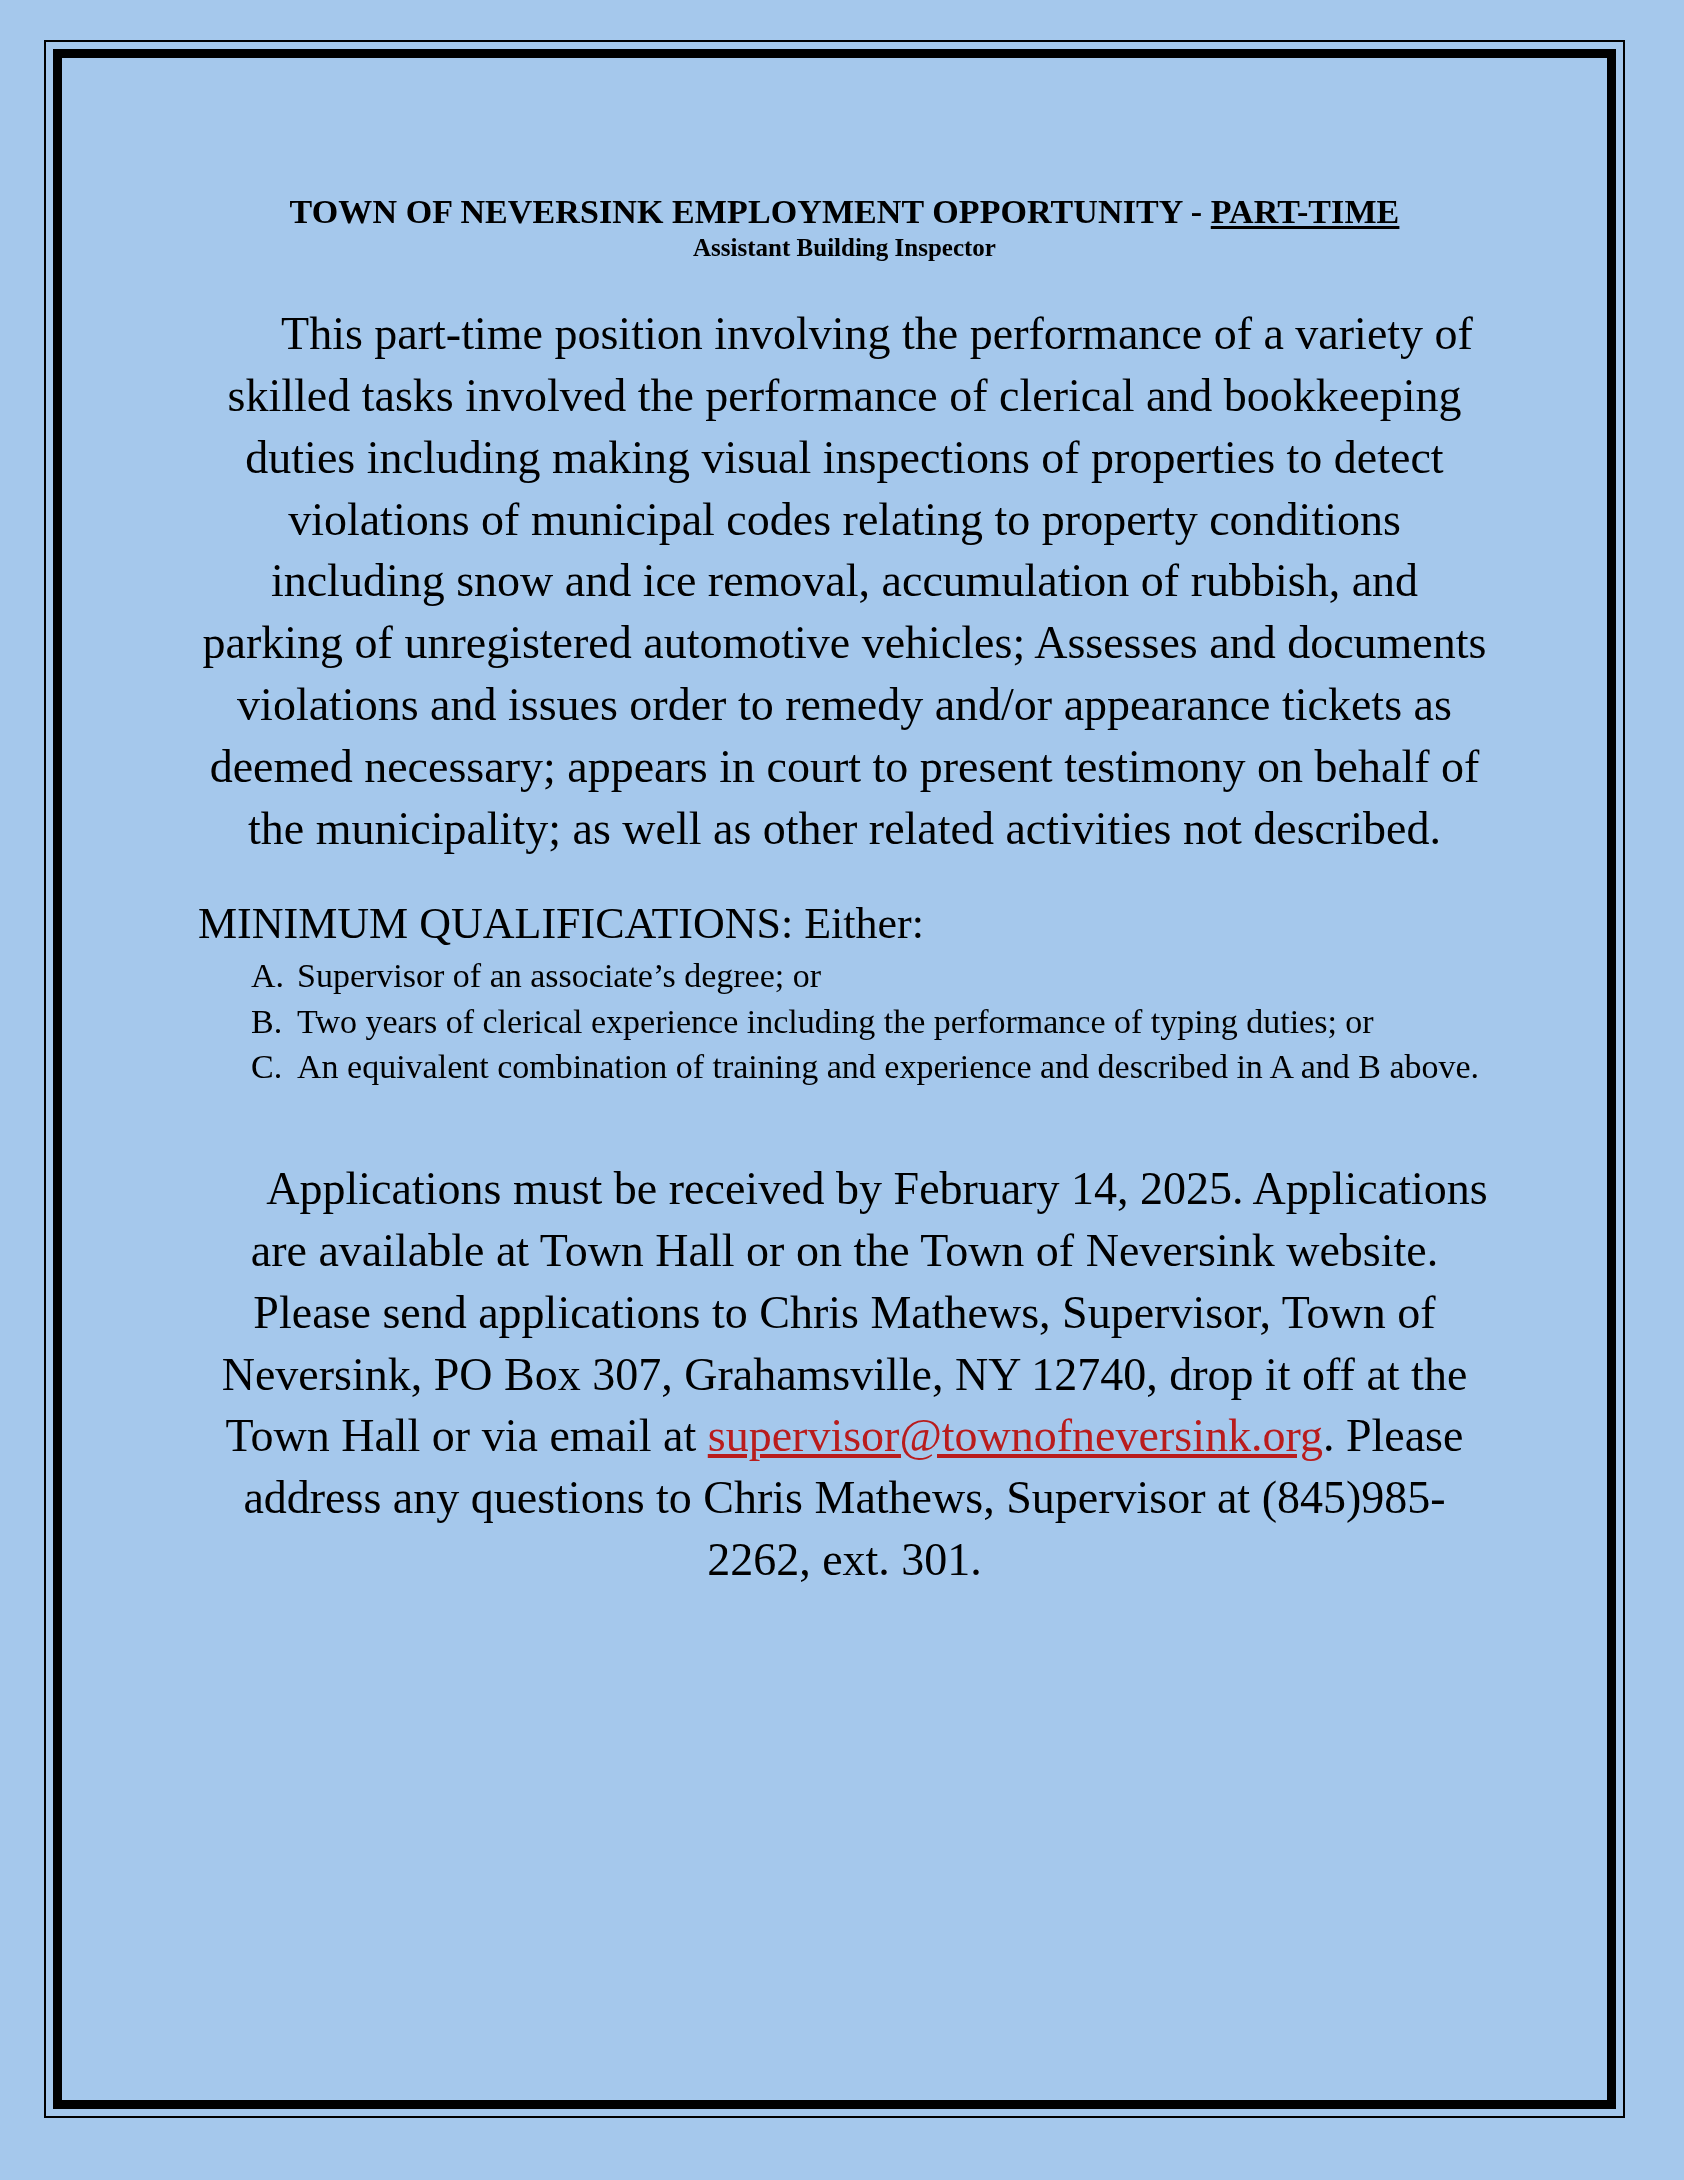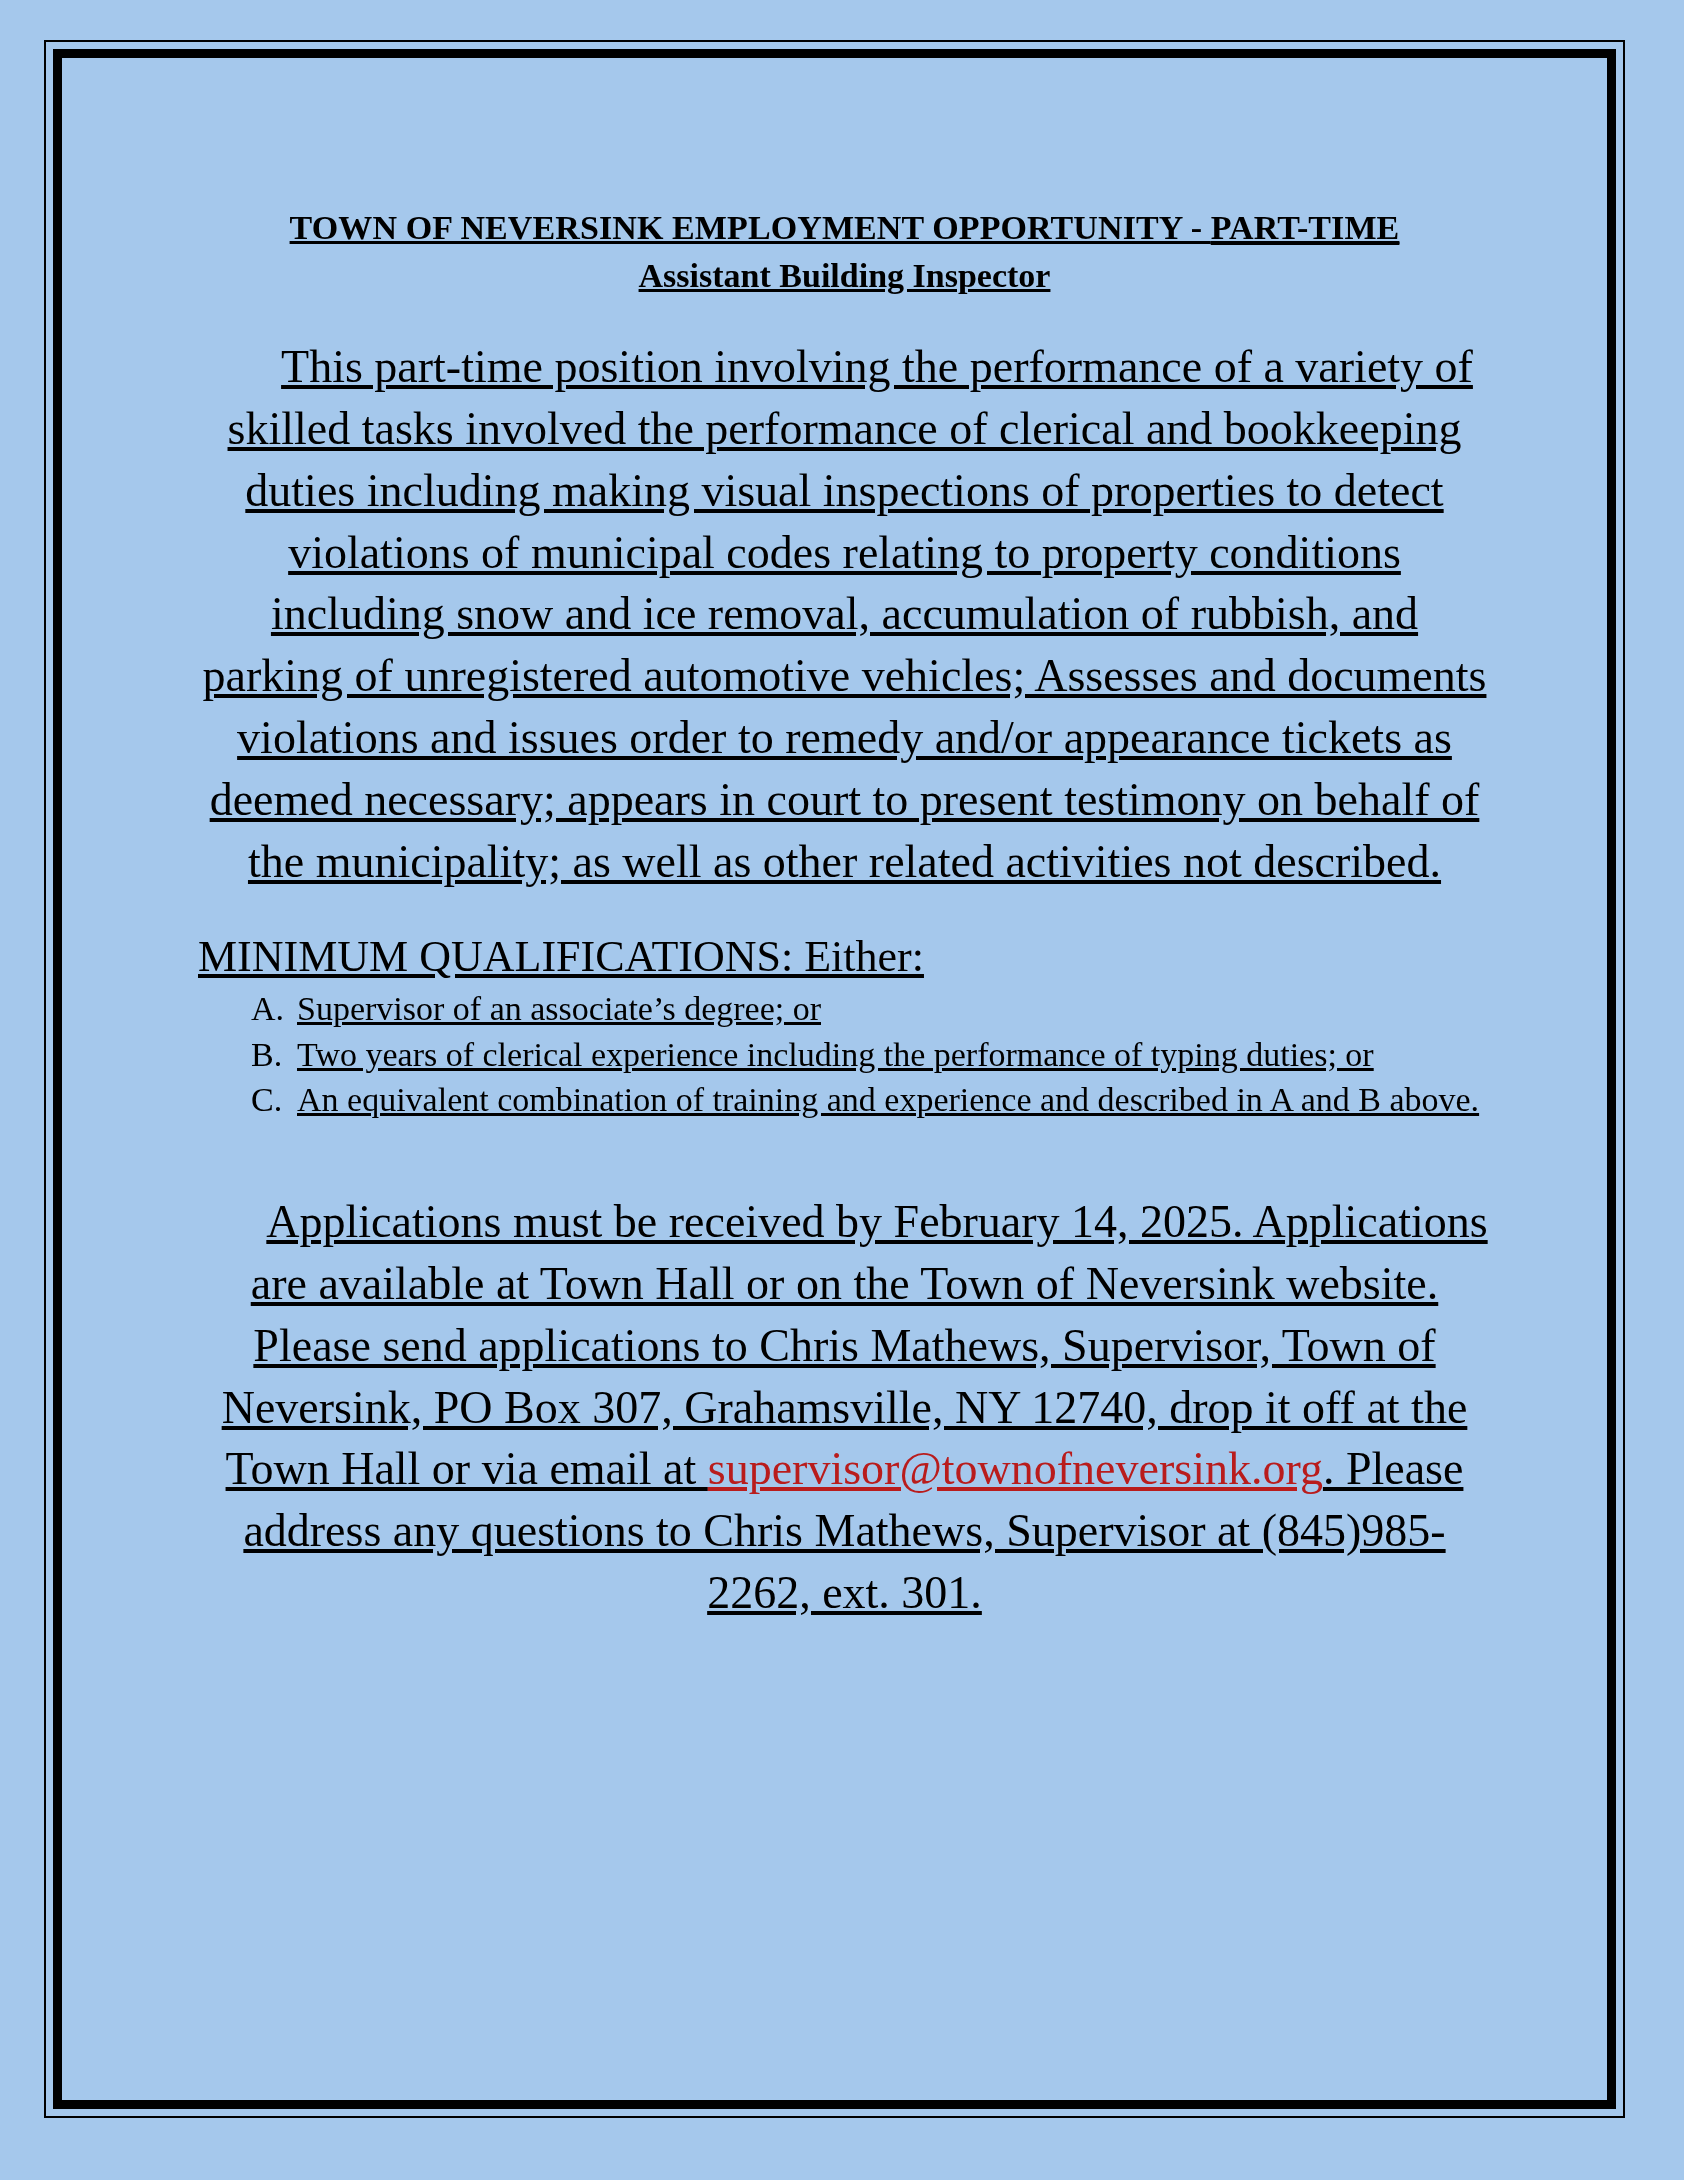--- a/index.html
+++ b/index.html
@@ -52,45 +52,44 @@
     position: absolute;
     left: 0;
     top: 0;
     width: 1685px;
     height: 2181px;
   }
 
   #content {
     position: absolute;
     left: 198px;
-    top: 207px;
+    top: 191px;
     width: 1293px;
-    text-decoration: underline;
   }
 
   .title-line-1 {
     font-weight: bold;
     font-size: 34px;
     line-height: 1.22;
     text-align: center;
     color: #000000;
     letter-spacing: 0.1px;
     white-space: nowrap;
   }
   .title-line-1 .underlined {
     text-decoration: underline;
     text-underline-offset: 3.4px;
   }
   .title-line-2 {
     font-weight: bold;
-    font-size: 34px;
+    font-size: 25px;
     line-height: 1.22;
     text-align: center;
     color: #000000;
-    margin-top: 7px;
+    margin-top: 1px;
   }
 
   .para {
     font-size: 46px;
     line-height: 1.345;
     color: #000000;
     text-align: center;
     margin: 0;
   }
   .para.indented {

